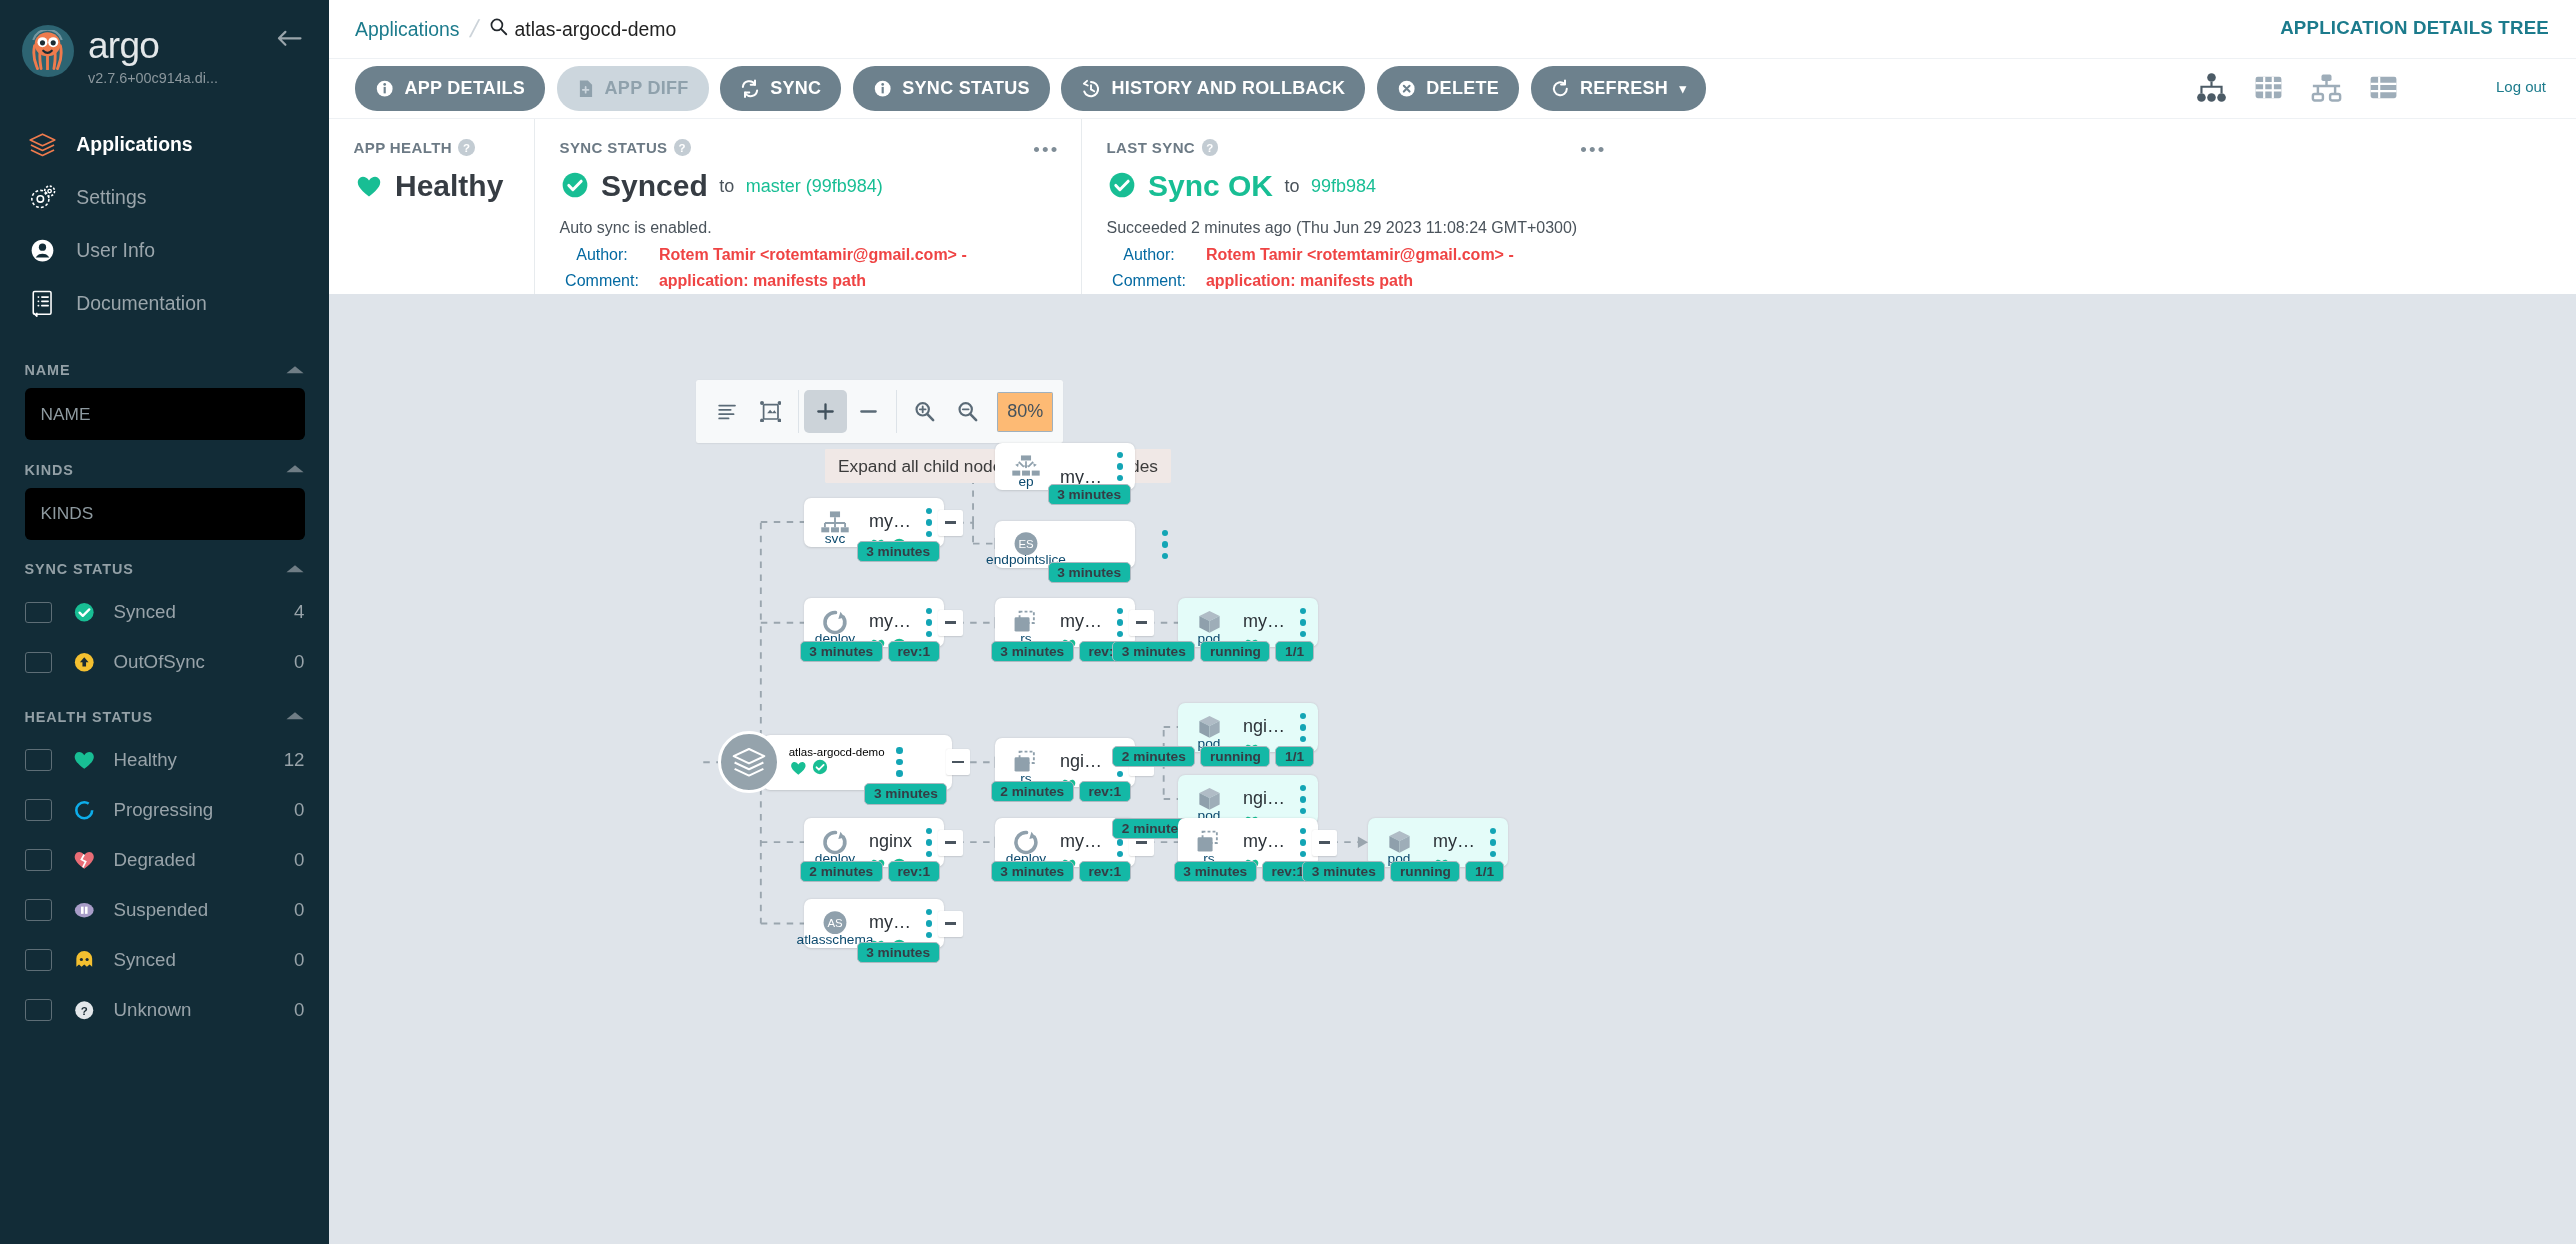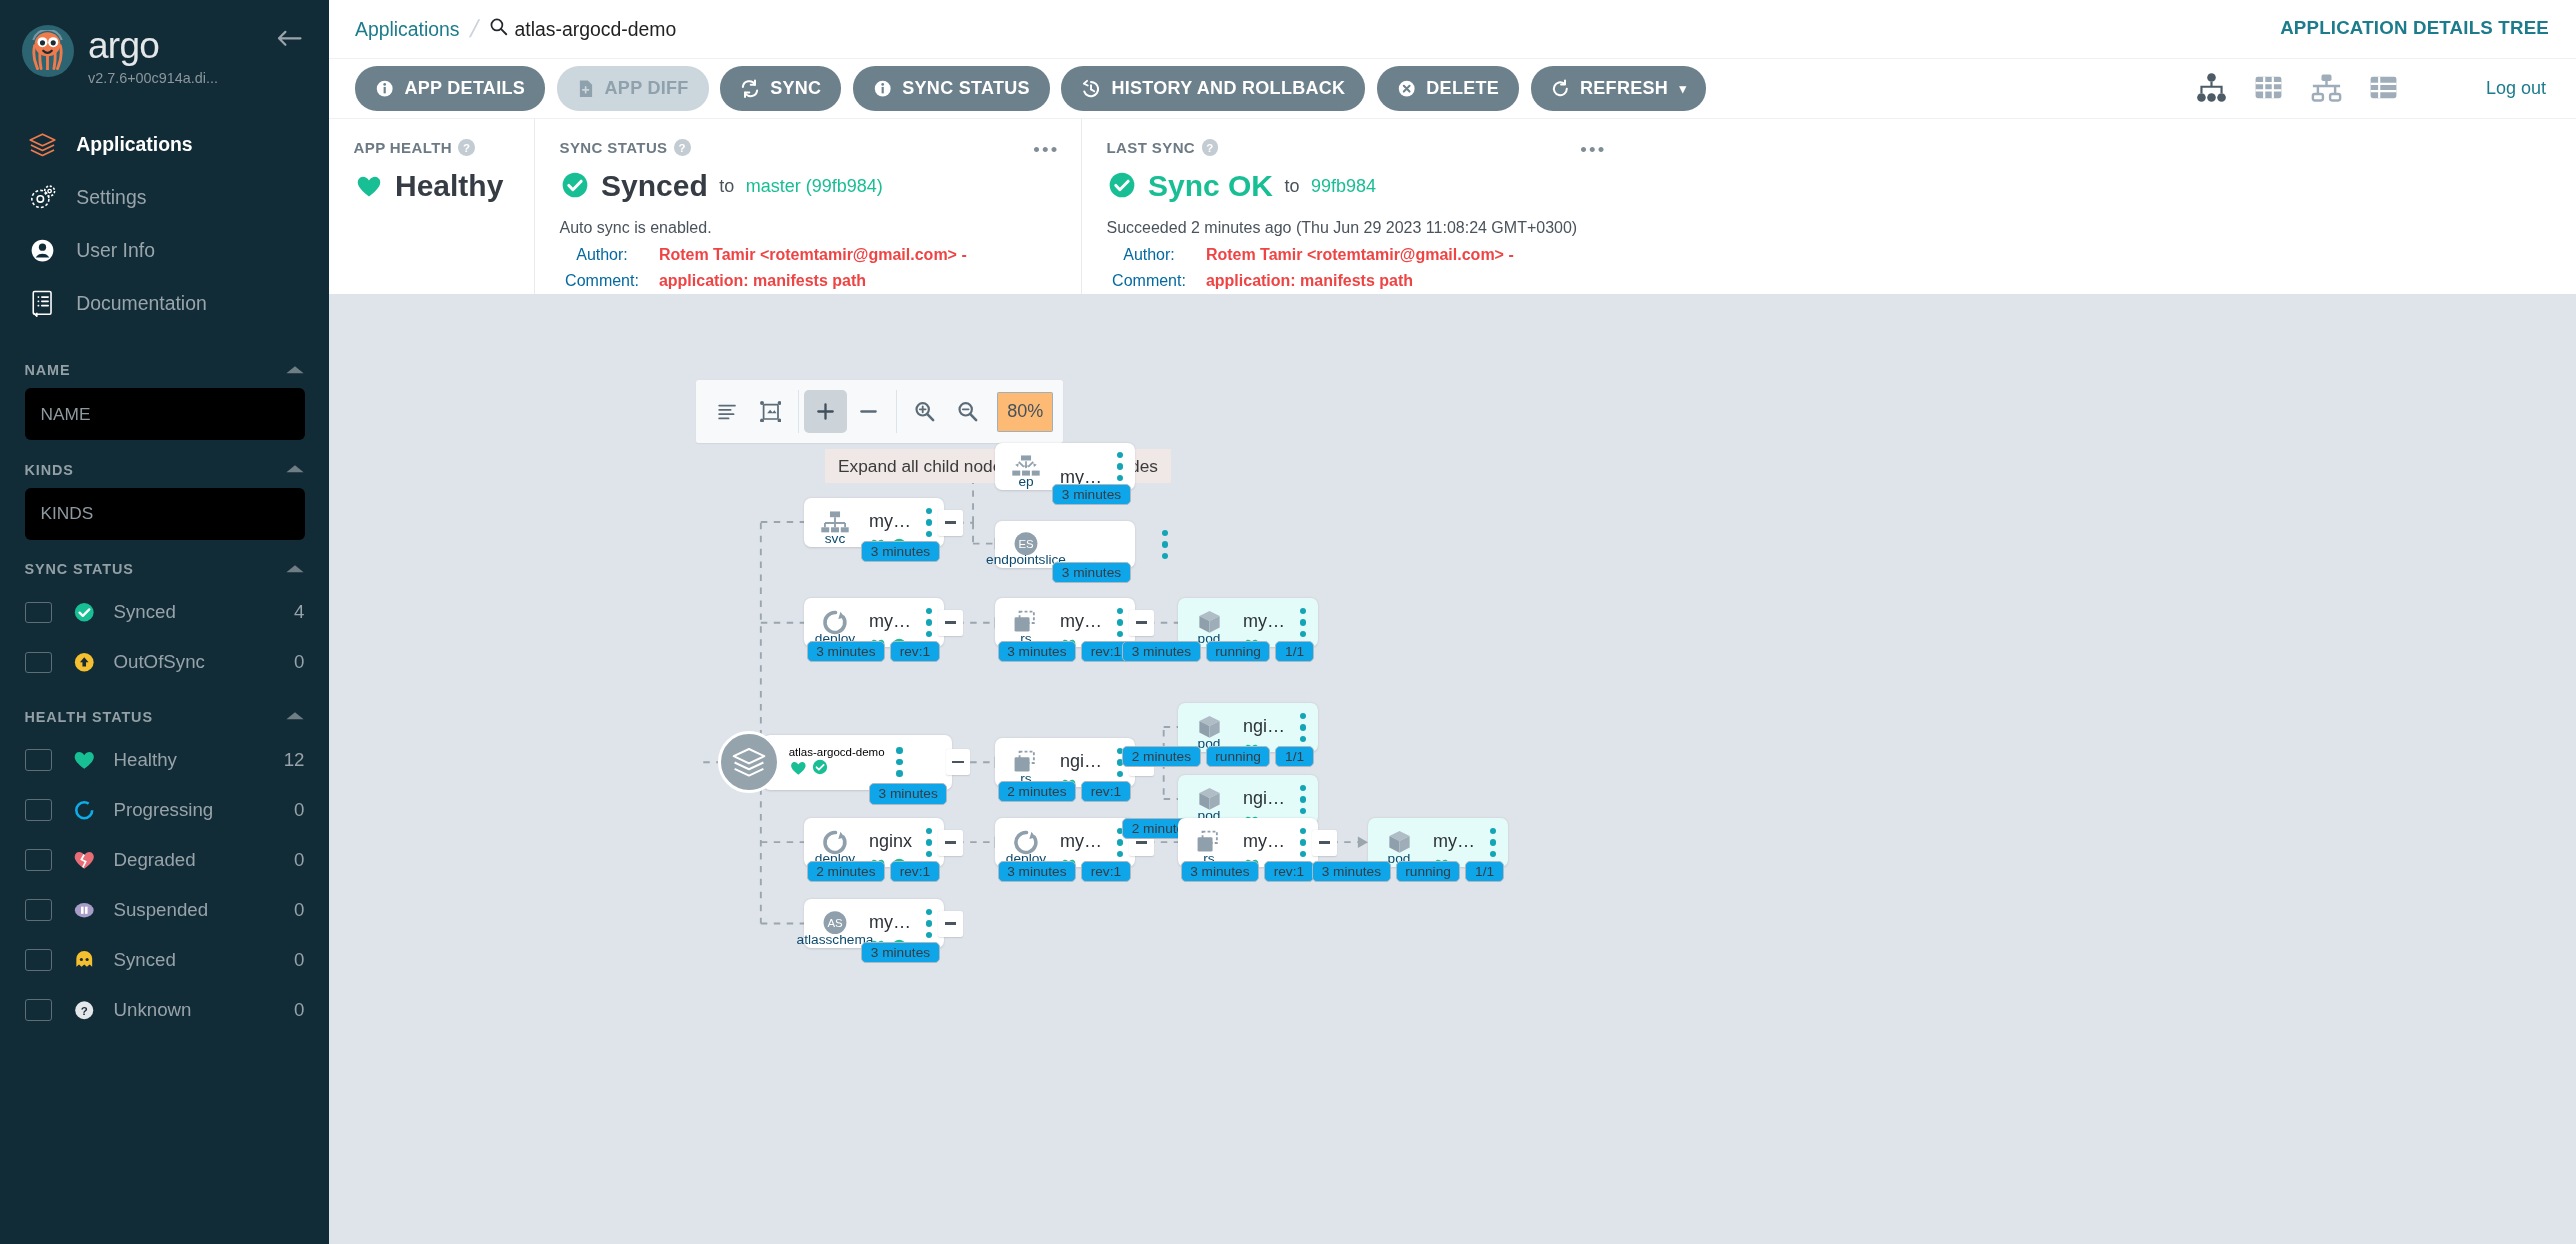--- a/index.html
+++ b/index.html
@@ -69,21 +69,21 @@
   .btn {
     height: 45px; border-radius: 22px; background: #6d818d; color: #fff;
     display: inline-flex; align-items: center; padding: 0 20px; margin-right: 11.5px;
     font-size: 18px; font-weight: 700; letter-spacing: 0.3px; cursor: pointer; white-space: nowrap;
   }
   .btn.disabled { background: #ccd6dd; color: #8fa1ac; }
   .btn .bicon { margin-right: 10px; display: flex; align-items: center; }
   .caret { margin-left: 11.5px; font-size: 13px; }
 
   .view-icons { position: absolute; right: 176px; top: 12.2px; display: flex; gap: 24.5px; align-items: center; }
-  .logout { position: absolute; right: 30px; top: 18.7px; color: #1c7b8c; font-size: 18px; cursor: pointer; }
+  .logout { position: absolute; right: 30px; top: 18.7px; color: #1c7b8c; font-size: 15px; cursor: pointer; }
 
   
   .status-strip { height: 176px; background: #fff; display: flex; border-top: 0.7px solid #eef1f4; }
   .scard { padding: 20px 24.5px 0 24.5px; position: relative; }
   .scard.c1 { width: 205px; }
   .scard.c2 { width: 547px; border-left: 0.7px solid #e7ebee; }
   .scard.c3 { width: 547px; border-left: 0.7px solid #e7ebee; }
   .scard-title { font-size: 15px; font-weight: 700; color: #6c7a85; letter-spacing: 0.4px; display: flex; align-items: center; gap: 6.5px; }
   .qmark { width: 16.5px; height: 16.5px; border-radius: 50%; background: #c3ccd3; color: #fff; font-size: 11.5px; display: inline-flex; align-items: center; justify-content: center; font-weight: 700; }
   .dots3 { position: absolute; right: 21.6px; top: 20px; color: #7f8d97; letter-spacing: 2.2px; font-size: 18.7px; cursor: pointer; }
@@ -129,22 +129,22 @@
     align-items: center; justify-content: center; position: relative; height: 100%;
   }
   .node .kindlabel { position: absolute; bottom: 1.4px; font-size: 13.7px; color: #0c4a6e; white-space: nowrap; }
   .node .nbody { flex: 1; padding-left: 2.9px; overflow: hidden; margin-top: 21px; }
   .node .nname { font-size: 18px; color: #2c3238; white-space: nowrap; overflow: hidden; text-overflow: ellipsis; }
   .node .nstat { display: flex; gap: 5px; margin-top: 5px; align-items: center; }
   .kebab { width: 30px; flex: 0 0 30px; display: flex; flex-direction: column; gap: 5px; align-items: center; justify-content: center; cursor: pointer; }
   .kebab i { width: 6.5px; height: 6.5px; border-radius: 50%; background: #13a5b5; display: block; }
   .tags { position: absolute; right: 4.3px; bottom: -15px; display: flex; gap: 5px; }
   .tag {
-    background: #0ea5e9; color: #353d45; font-size: 13.7px; padding: 2.2px 8.6px;
-    border-radius: 5px; border: 0.7px solid #aeb8c0; white-space: nowrap;
+    background: #14b8a6; color: #353d45; font-size: 13.7px; padding: 2.2px 8.6px;
+    border-radius: 5px; border: 0.7px solid #aeb8c0; white-space: nowrap; font-weight: bold;
   }
   .collapse-nub {
     position: absolute; right: -18.7px; top: 50%; margin-top: -13px;
     width: 24.5px; height: 26px; background: #fff; border-radius: 2.2px;
     display: flex; align-items: center; justify-content: center; cursor: pointer;
     box-shadow: 0 0.7px 1.4px rgba(0,0,0,.12);
   }
   .collapse-nub:before { content: ""; width: 11.5px; height: 2.2px; background: #4a555f; display: block; }
 
   .rootnode { position: absolute; display: flex; align-items: center; }

